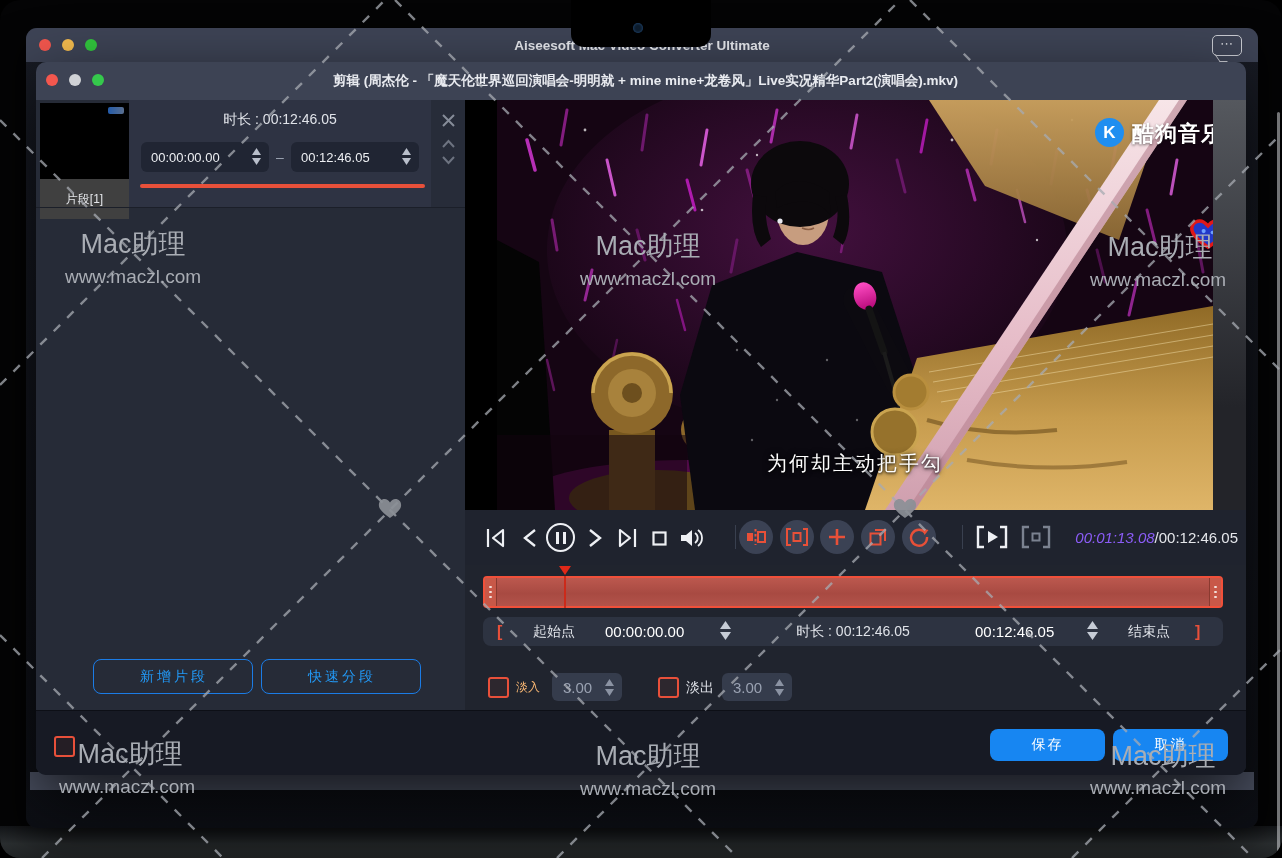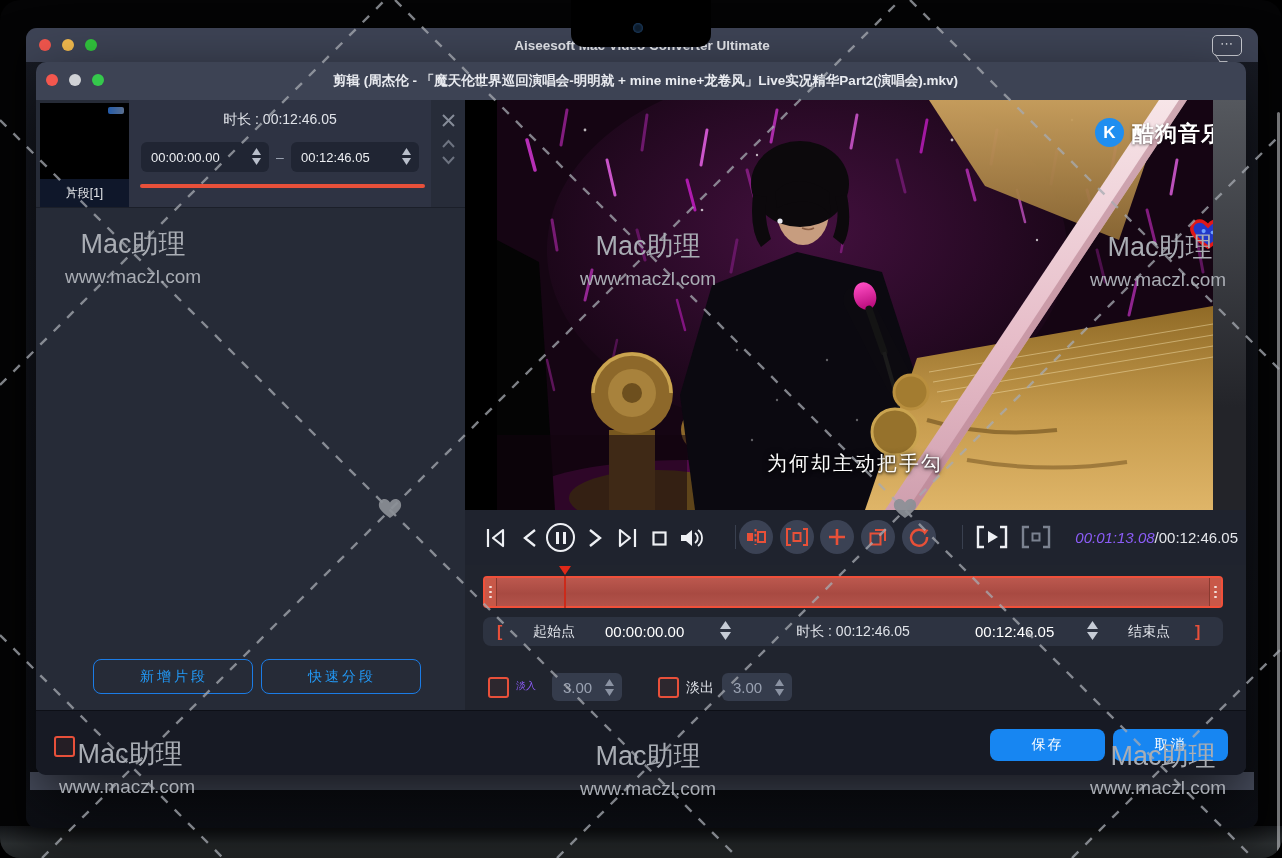--- a/index.html
+++ b/index.html
@@ -19,21 +19,21 @@
   
   #dialog{left:36px;top:62px;width:1210px;height:713px;border-radius:10px;overflow:hidden;background:#232834;box-shadow:0 25px 70px rgba(0,0,0,.75);}
   .dlg-titlebar{left:0;top:0;width:1210px;height:38px;background:#3d4354;padding-left:9px;}
   .dlg-title{left:0;top:0;width:100%;height:38px;color:#e9ebf0;font-size:13.5px;font-weight:600;}
   .dlg-body{left:0;top:38px;width:1210px;height:610px;}
   .dlg-footer{left:0;top:648px;width:1210px;height:65px;background:#171a24;border-top:1px solid #0d0f16;box-sizing:border-box;}
   
   #leftcol{left:0;top:0;width:429px;height:610px;background:#262b37;}
   .clip-details{left:93px;top:0;width:302px;height:107px;background:#2e3343;}
   .clip-thumb{left:4px;top:3px;width:89px;height:76px;background:#000;}
-  .clip-thumb-label{left:4px;top:79px;width:89px;height:28px;background:#0f172a;color:#e4e6ea;font-size:12px;}
+  .clip-thumb-label{left:4px;top:79px;width:89px;height:40px;background:#404040;color:#e4e6ea;font-size:12px;}
   .time-input{height:30px;background:#202533;border-radius:6px;color:#eceef2;font-size:13px;display:flex;align-items:center;padding-left:10px;box-sizing:border-box;}
   .clip-sidestrip{left:395px;top:0;width:34px;height:107px;background:#272c39;}
   .orange-line{background:#e8503a;height:3.5px;border-radius:2px;}
   .outline-btn{width:160px;height:35px;border:1px solid #1b7ce6;border-radius:8px;color:#229af8;font-size:14px;letter-spacing:3px;background:transparent;padding-left:8px;}
   
   #rightcol{left:429px;top:0;width:781px;height:610px;background:#20242e;}
   #video{left:0;top:0;width:781px;height:410px;background:#000;overflow:hidden;}
   .video-content{left:32px;top:0;width:716px;height:410px;overflow:hidden;background:#150513;}
   .video-strip-r{left:748px;top:0;width:33px;height:410px;background:linear-gradient(#55585e,#232429 75%);}
   #controls{left:0;top:410px;width:781px;height:55px;background:#1f232e;}
@@ -427,21 +427,21 @@
                 </svg>
               <svg width="11" height="8">
                   <polygon points="0,0 11,0 5.5,8" fill="#c6ccd6"></polygon>
                 </svg>
             </div>
             <div class="a trim-txt" style="left:645px;">结束点</div>
             <div class="a trim-txt bracket" style="left:712px;">]</div>
           </div>
 
           <div class="a chk" style="left:23px;top:112px;"></div>
-          <div class="a" style="left:51px;top:114px;color:#8b5cf6;font-size:10px;">淡入</div>
+          <div class="a" style="left:51px;top:114px;color:#fdba74;font-size:12px;">淡入</div>
           <div class="a fade-input" style="left:87px;top:108px;">
             <span>3.00</span>
             <div class="a step" style="right:8px;top:6px;">
               <svg width="9" height="7">
                   <polygon points="4.5,0 9,7 0,7" fill="#8b93a3"></polygon>
                 </svg>
               <svg width="9" height="7">
                   <polygon points="0,0 9,0 4.5,7" fill="#8b93a3"></polygon>
                 </svg>
             </div>

